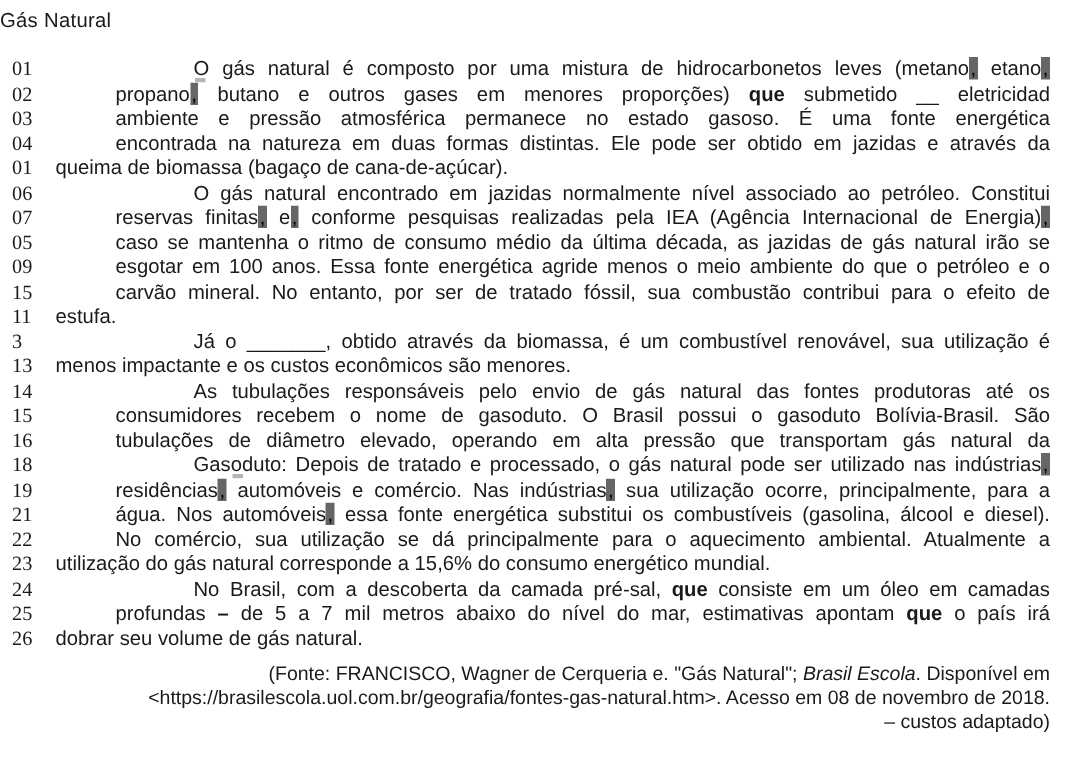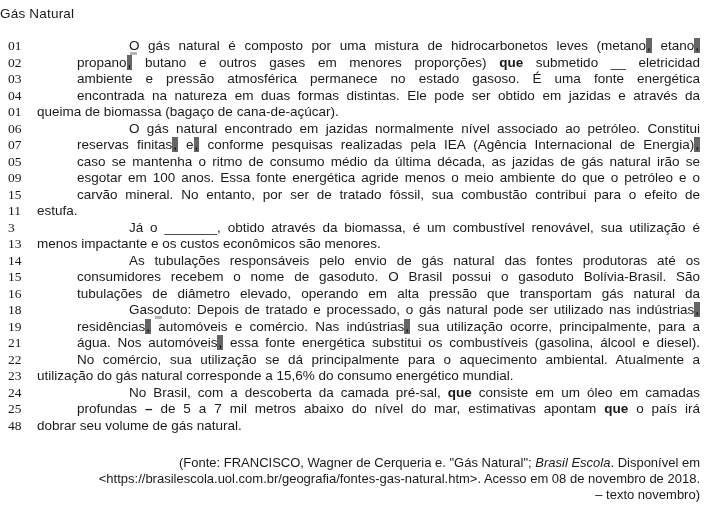--- a/index.html
+++ b/index.html
@@ -20,21 +20,21 @@
   .lt.ind{padding-left:52px;}
   .hl{background:#666666;color:#000;padding:0 1px;}
   .b{font-weight:bold;}
   .i{font-style:italic;}
   .m{position:relative;}
   .m::after{
     content:"";position:absolute;left:1px;bottom:-2px;
     width:7px;height:3px;background:#b5b5b5;
   }
   .footer{
-    margin-top:21px;text-align:right;padding-right:10px;
+    margin-top:7px;text-align:right;padding-right:10px;
     line-height:16px;font-size:13px;
   }
 </style>
 </head>
 <body>
 
 <div class="page">
   <div class="title">Gás Natural</div>
   <div class="doc">
       <div class="line">
@@ -123,22 +123,22 @@
       </div>
       <div class="line">
         <span class="ln">24</span>
         <span class="lt j ind"><span>No Brasil, com a descoberta da camada pré-sal, </span><span class="b">que</span><span> consiste em um óleo em camadas</span></span>
       </div>
       <div class="line">
         <span class="ln">25</span>
         <span class="lt j"><span>profundas </span><span class="b">–</span><span> de 5 a 7 mil metros abaixo do nível do mar, estimativas apontam </span><span class="b">que</span><span> o país irá</span></span>
       </div>
       <div class="line">
-        <span class="ln">48</span>
+        <span class="ln">26</span>
         <span class="lt"><span>dobrar seu volume de gás natural.</span></span>
       </div>
     </div>
   <div class="footer">
       <div><span>(Fonte: FRANCISCO, Wagner de Cerqueria e. "Gás Natural"; </span><span class="i">Brasil Escola</span><span>. Disponível em</span></div>
       <div><span>&lt;https://brasilescola.uol.com.br/geografia/fontes-gas-natural.htm&gt;. Acesso em 08 de novembro de 2018.</span></div>
-      <div><span>– texto novembro)</span></div>
+      <div><span>– custos adaptado)</span></div>
     </div>
 </div>
 
 </body></html>

